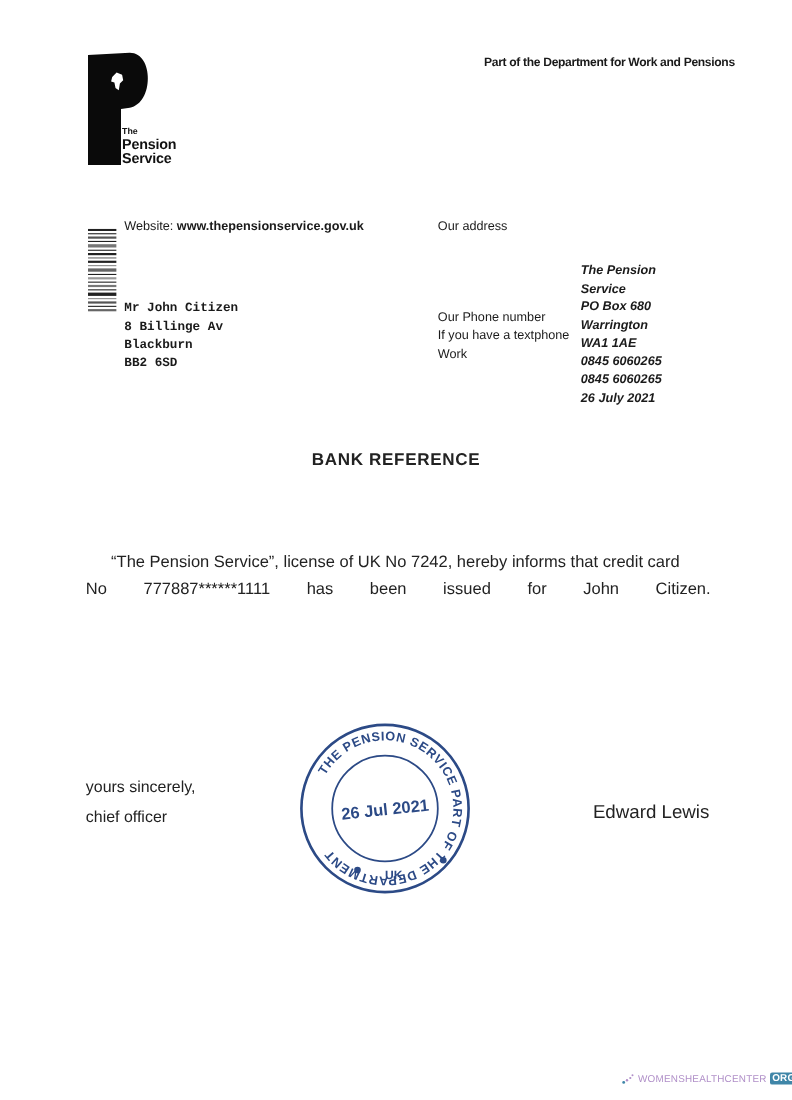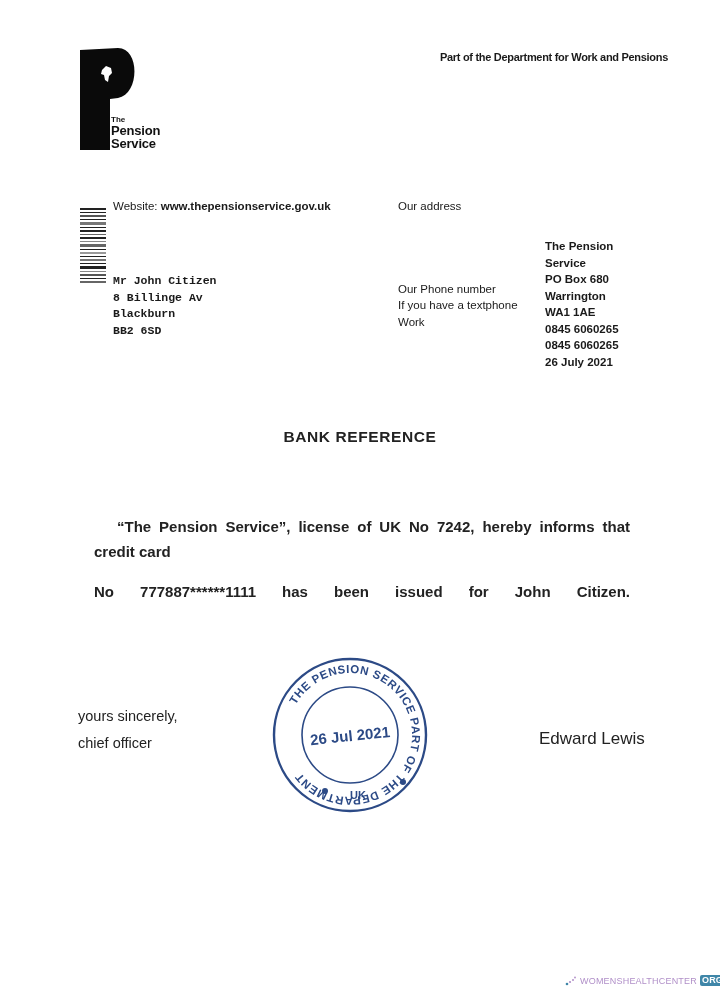--- a/index.html
+++ b/index.html
@@ -11,24 +11,24 @@
   .logo-text { left:111px; top:115px; font-family:"Liberation Sans", sans-serif; font-weight:bold; color:#111; line-height:12px; }
   .logo-text .the { font-size:8px; display:block; line-height:9px; }
   .logo-text .big { font-size:13px; display:block; line-height:13px; letter-spacing:-0.2px; }
   .dept { left:396px; top:51px; font-size:11px; font-weight:bold; letter-spacing:-0.3px; color:#1a1a1a;padding-left:44px; }
   .barcode { left:80px; top:208px; width:26px; height:76px; }
   .small { font-size:11.5px; line-height:16.5px; color:#1a1a1a; }
   .bold { font-weight:bold;margin-top:40px; }
   .website { left:113px; top:198px; }
   .addressee { left:113px; top:233px;font-family:Liberation Mono, monospace; }
   .labels { left:398px; top:198px; }
-  .values { left:545px; top:198px; }
-  .title { left:0; width:720px; top:428px; text-align:center; font-size:15.5px; font-weight:bold; letter-spacing:0.6px; color:#222; }
+  .values { left:528px; top:198px;font-style:italic; }
+  .title { left:0; width:720px; top:410px; text-align:center; font-size:15.5px; font-weight:bold; letter-spacing:0.6px; color:#222; }
   .body { left:78px; top:499px; width:568px; font-size:15px; line-height:24.5px; color:#222; text-align:justify; }
-  .body p { margin:16px;font-weight:bold; }
+  .body p { margin:0; }
   .indent { text-indent:23px; }
   .justline { text-align-last:justify; }
   .closing { left:78px; top:703px; font-size:14.5px; line-height:27px; color:#222; }
   .signer { left:539px; top:729px; font-size:17px; color:#222; }
   .stamp { left:270px; top:655px; width:160px; height:160px; }
   .watermark { left:565px; top:975px; font-size:9px; color:#b08fc8; letter-spacing:0.2px; display:flex; align-items:center; gap:3px; }
   .watermark .org { background:#3f86a8; color:#fff; font-weight:bold; padding:0 2px; border-radius:2px; font-size:9px; line-height:11px; }
   .dots { width:12px; height:10px; }
 </style>
 </head>

